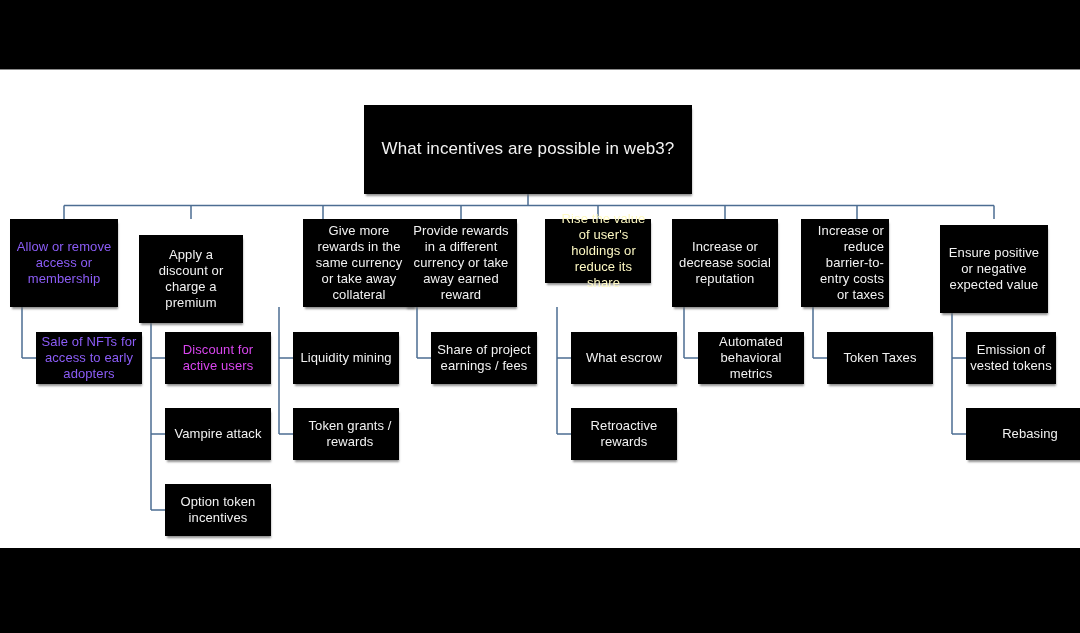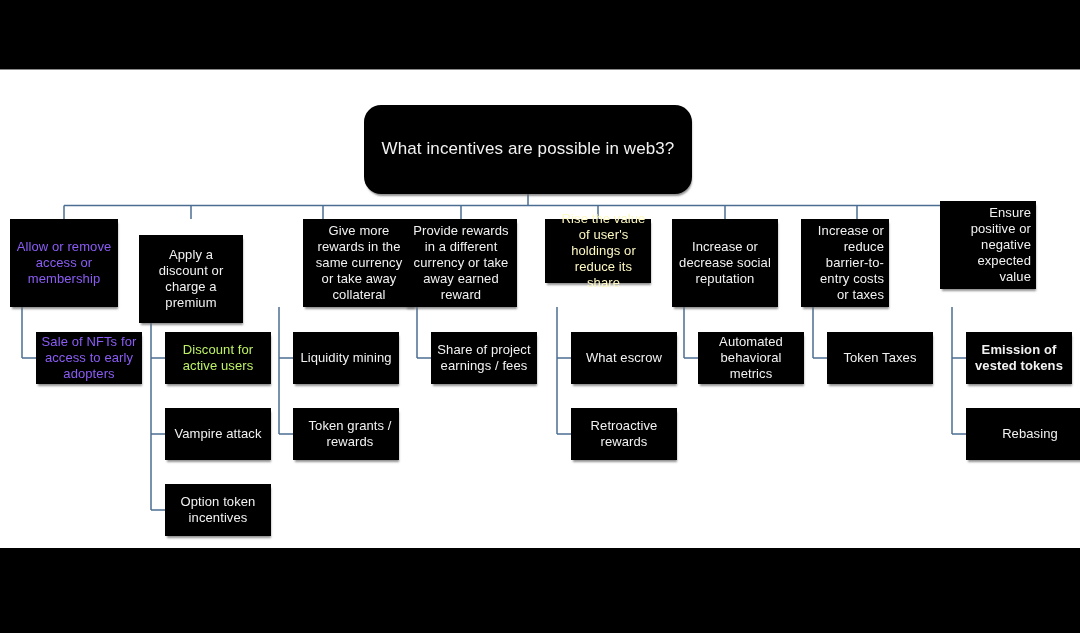--- a/index.html
+++ b/index.html
@@ -31,21 +31,21 @@
     display: flex;
     align-items: center;
     justify-content: center;
     text-align: center;
     background: #000000;
     color: #f2f2f2;
     box-shadow: 1px 3px 2px -1px rgba(110,110,110,0.75);
     line-height: 1.22;
     letter-spacing: 0.1px;
   }
-  .node-root { font-size: 17px; padding: 4px 10px; border-radius: 17px; }
+  .node-root { font-size: 17px; padding: 4px 10px; }
   .node-branch { font-size: 13px; padding: 4px 5px; }
   .node-leaf { font-size: 13px; padding: 2px 4px; }
 </style>
 </head>
 <body>
 
 <div id="screen">
   <div id="letterbox-top" class="letterbox"></div>
   <div id="letterbox-bottom" class="letterbox"></div>
   <svg id="connector-svg">
@@ -57,21 +57,21 @@
       </div>
       <div class="node node-branch" style="left: 10px; top: 219px; width: 108px; height: 88px; background: rgb(0, 0, 0); color: #8b5cf6;">
         <span>Allow or remove access or membership</span>
       </div>
       <div class="node node-leaf" style="left: 36px; top: 332px; width: 106px; height: 52px; background: rgb(0, 0, 0); color: #8b5cf6;">
         <span>Sale of NFTs for access to early adopters</span>
       </div>
       <div class="node node-branch" style="left: 139px; top: 235px; width: 104px; height: 88px; background: rgb(0, 0, 0); color: rgb(242, 242, 242);">
         <span>Apply a discount or charge a premium</span>
       </div>
-      <div class="node node-leaf" style="left: 165px; top: 332px; width: 106px; height: 52px; background: rgb(0, 0, 0); color: #bef264;">
+      <div class="node node-leaf" style="left: 165px; top: 332px; width: 106px; height: 52px; background: rgb(0, 0, 0); color: #d946ef;">
         <span>Discount for active users</span>
       </div>
       <div class="node node-leaf" style="left: 165px; top: 408px; width: 106px; height: 52px; background: rgb(0, 0, 0); color: rgb(242, 242, 242);">
         <span>Vampire attack</span>
       </div>
       <div class="node node-leaf" style="left: 165px; top: 484px; width: 106px; height: 52px; background: rgb(0, 0, 0); color: rgb(242, 242, 242);">
         <span>Option token incentives</span>
       </div>
       <div class="node node-branch" style="left: 267px; top: 219px; width: 112px; height: 88px; background: rgb(0, 0, 0); color: rgb(242, 242, 242); margin-left: 36px;">
         <span>Give more rewards in the same currency or take away collateral</span>
@@ -102,23 +102,23 @@
       </div>
       <div class="node node-leaf" style="left: 698px; top: 332px; width: 106px; height: 52px; background: rgb(0, 0, 0); color: rgb(242, 242, 242);">
         <span>Automated behavioral metrics</span>
       </div>
       <div class="node node-branch" style="left: 801px; top: 219px; width: 88px; height: 88px; background: rgb(0, 0, 0); color: rgb(242, 242, 242); text-align: right;">
         <span>Increase or reduce barrier-to-entry costs or taxes</span>
       </div>
       <div class="node node-leaf" style="left: 827px; top: 332px; width: 106px; height: 52px; background: rgb(0, 0, 0); color: rgb(242, 242, 242);">
         <span>Token Taxes</span>
       </div>
-      <div class="node node-branch" style="left: 940px; top: 201px; width: 96px; height: 88px; background: rgb(0, 0, 0); color: rgb(242, 242, 242); text-align: right;">
+      <div class="node node-branch" style="left: 940px; top: 225px; width: 108px; height: 88px; background: rgb(0, 0, 0); color: rgb(242, 242, 242);">
         <span>Ensure positive or negative expected value</span>
       </div>
-      <div class="node node-leaf" style="left: 966px; top: 332px; width: 106px; height: 52px; background: rgb(0, 0, 0); color: rgb(242, 242, 242); font-weight: bold;">
+      <div class="node node-leaf" style="left: 966px; top: 332px; width: 90px; height: 52px; background: rgb(0, 0, 0); color: rgb(242, 242, 242);">
         <span>Emission of vested tokens</span>
       </div>
       <div class="node node-leaf" style="left: 966px; top: 408px; width: 128px; height: 52px; background: rgb(0, 0, 0); color: rgb(242, 242, 242);">
         <span>Rebasing</span>
       </div>
     </div>
 </div>
 
 </body></html>

